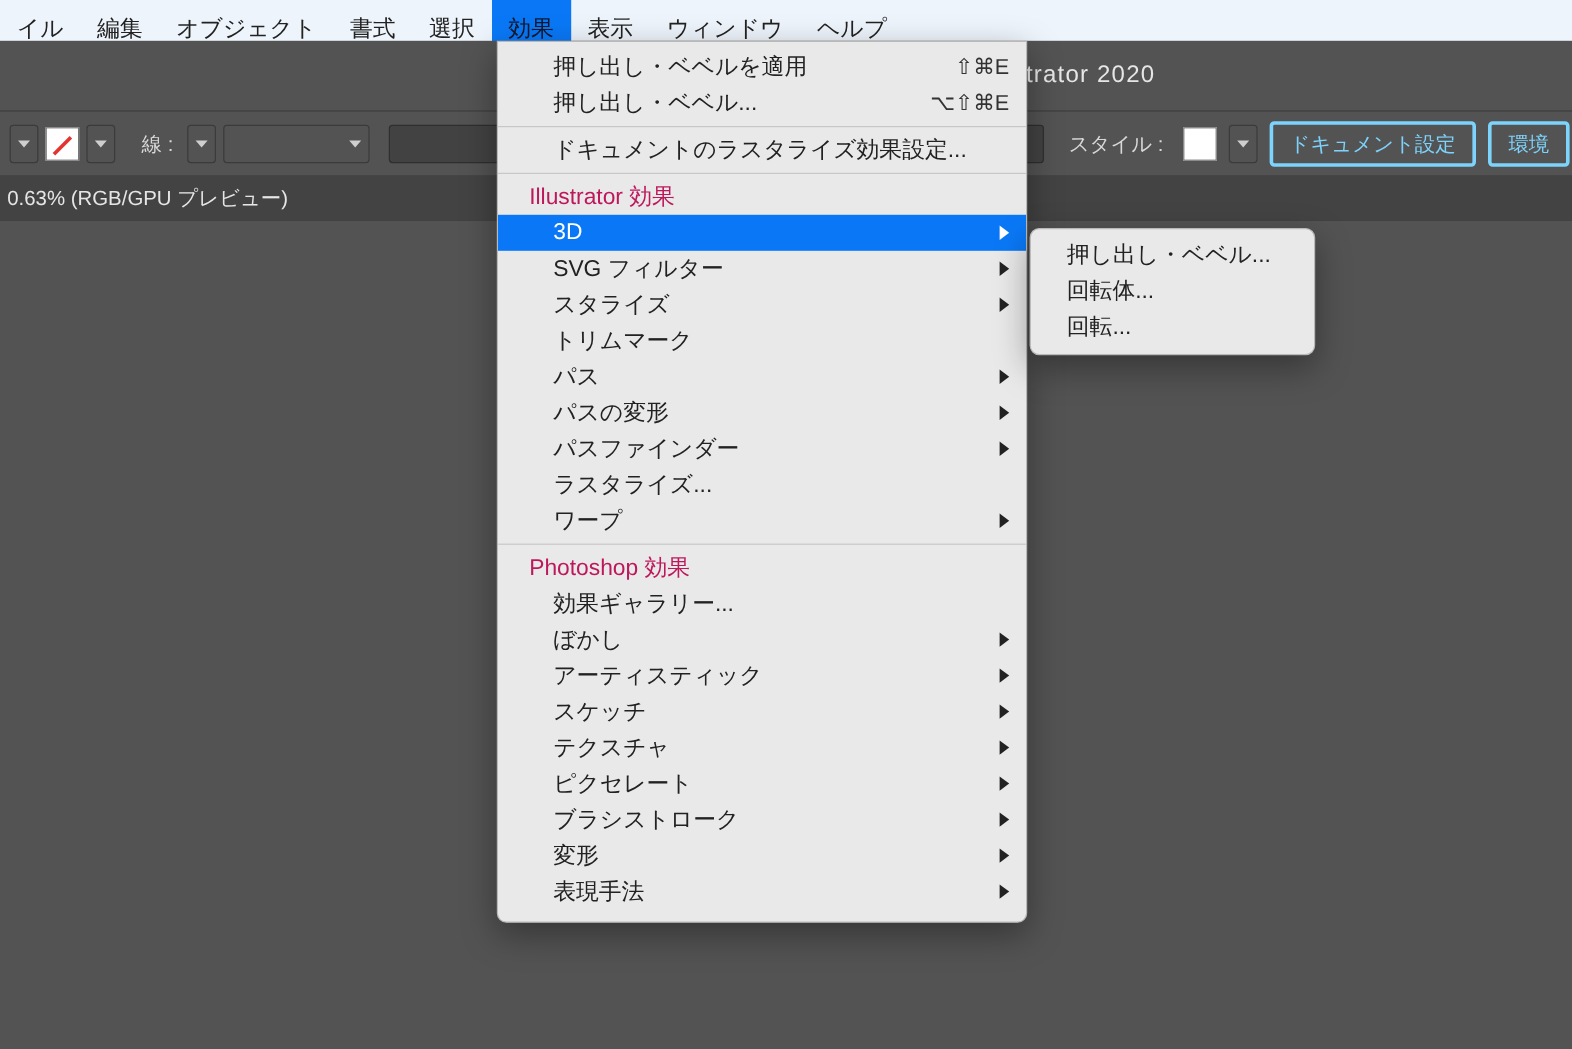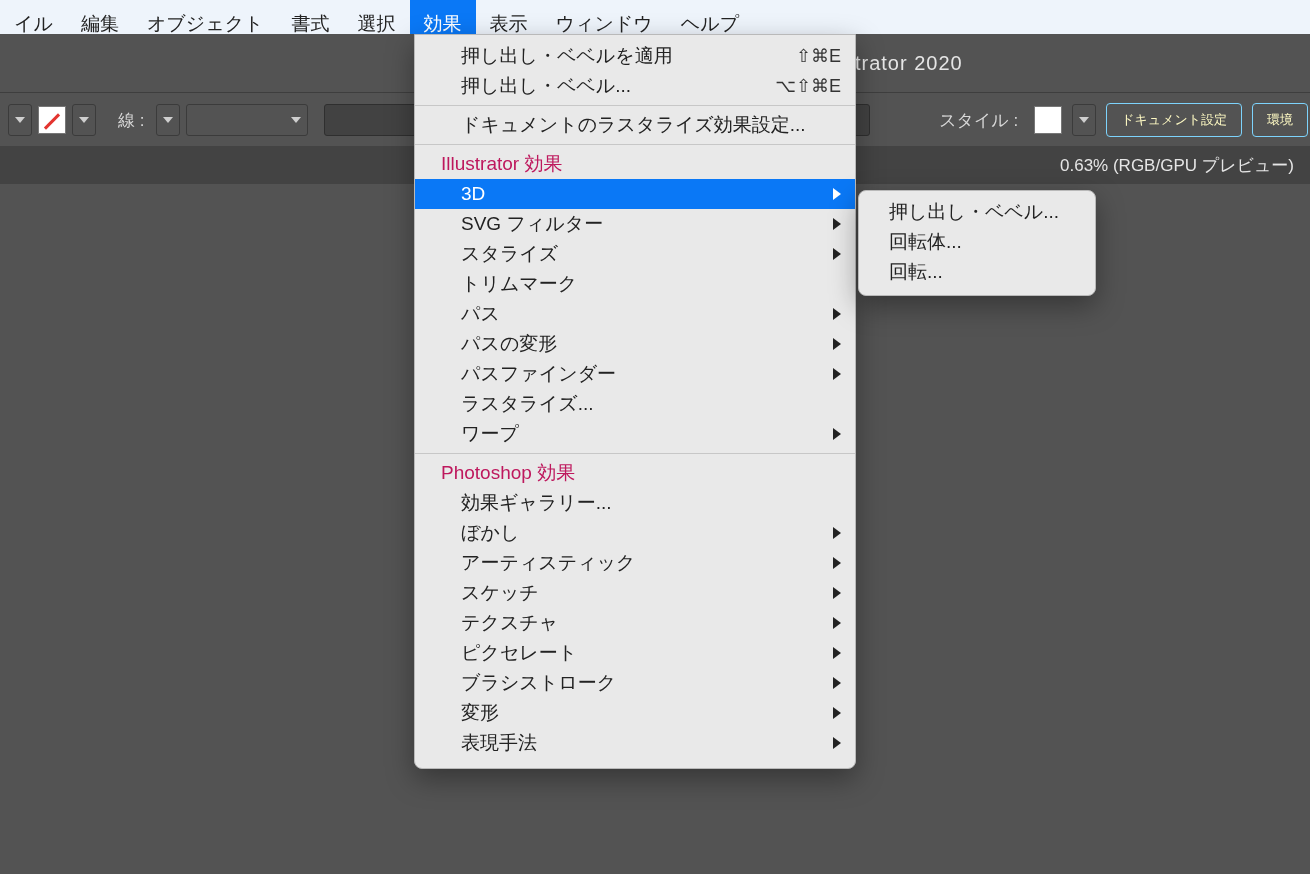--- a/index.html
+++ b/index.html
@@ -28,21 +28,21 @@
   }
   .menubar .m {
     padding: 0 14px;
     height: 100%;
     display: flex;
     align-items: center;
     white-space: nowrap;
   }
   .menubar .m.active {
     background: #0a78f6;
-    color: #ffffff;
+    color: #0f172a;
   }
 
   
   .titlebar {
     position: absolute;
     left: 0; top: 34px; width: 100%; height: 58px;
     background: #535353;
     color: #e6e6e6;
     display: flex;
     align-items: center;
@@ -116,46 +116,45 @@
     height: 28px;
     width: 540px;
     background: #424242;
     border: 1px solid #2f2f2f;
     border-radius: 3px;
   }
   .optbar .rlabel { color:#d8d8d8; padding:0 6px; }
   .optbar .btn {
     height: 32px;
     padding: 0 14px;
-    border: 1px solid #7dd3fc;
+    border: 3px solid #7dd3fc;
     border-radius: 4px;
     background:#535353;
-    color:#fef9c3;
+    color:#7dd3fc;
     display:inline-flex; align-items:center; justify-content:center;
-    font-size: 13px;
+    font-size: 17px;
   }
   .optbar .right {
     margin-left: auto;
     display:flex;
     align-items:center;
     gap:10px;
     padding-right: 2px;
   }
 
   
   .tabrow {
     position: absolute;
     left: 0; top: 146px; width: 100%; height: 38px;
     background: #434343;
     border-bottom: 1px solid #2e2e2e;
     display:flex; align-items:center;
     color:#e6e6e6;
     font-size:17px;
     padding-left: 0px;
-    justify-content: flex-end;
   }
   .tabrow .tab {
     height: 100%;
     padding: 0 16px 0 6px;
     display:flex; align-items:center;
   }
 
   
   .canvas {
     position:absolute;

